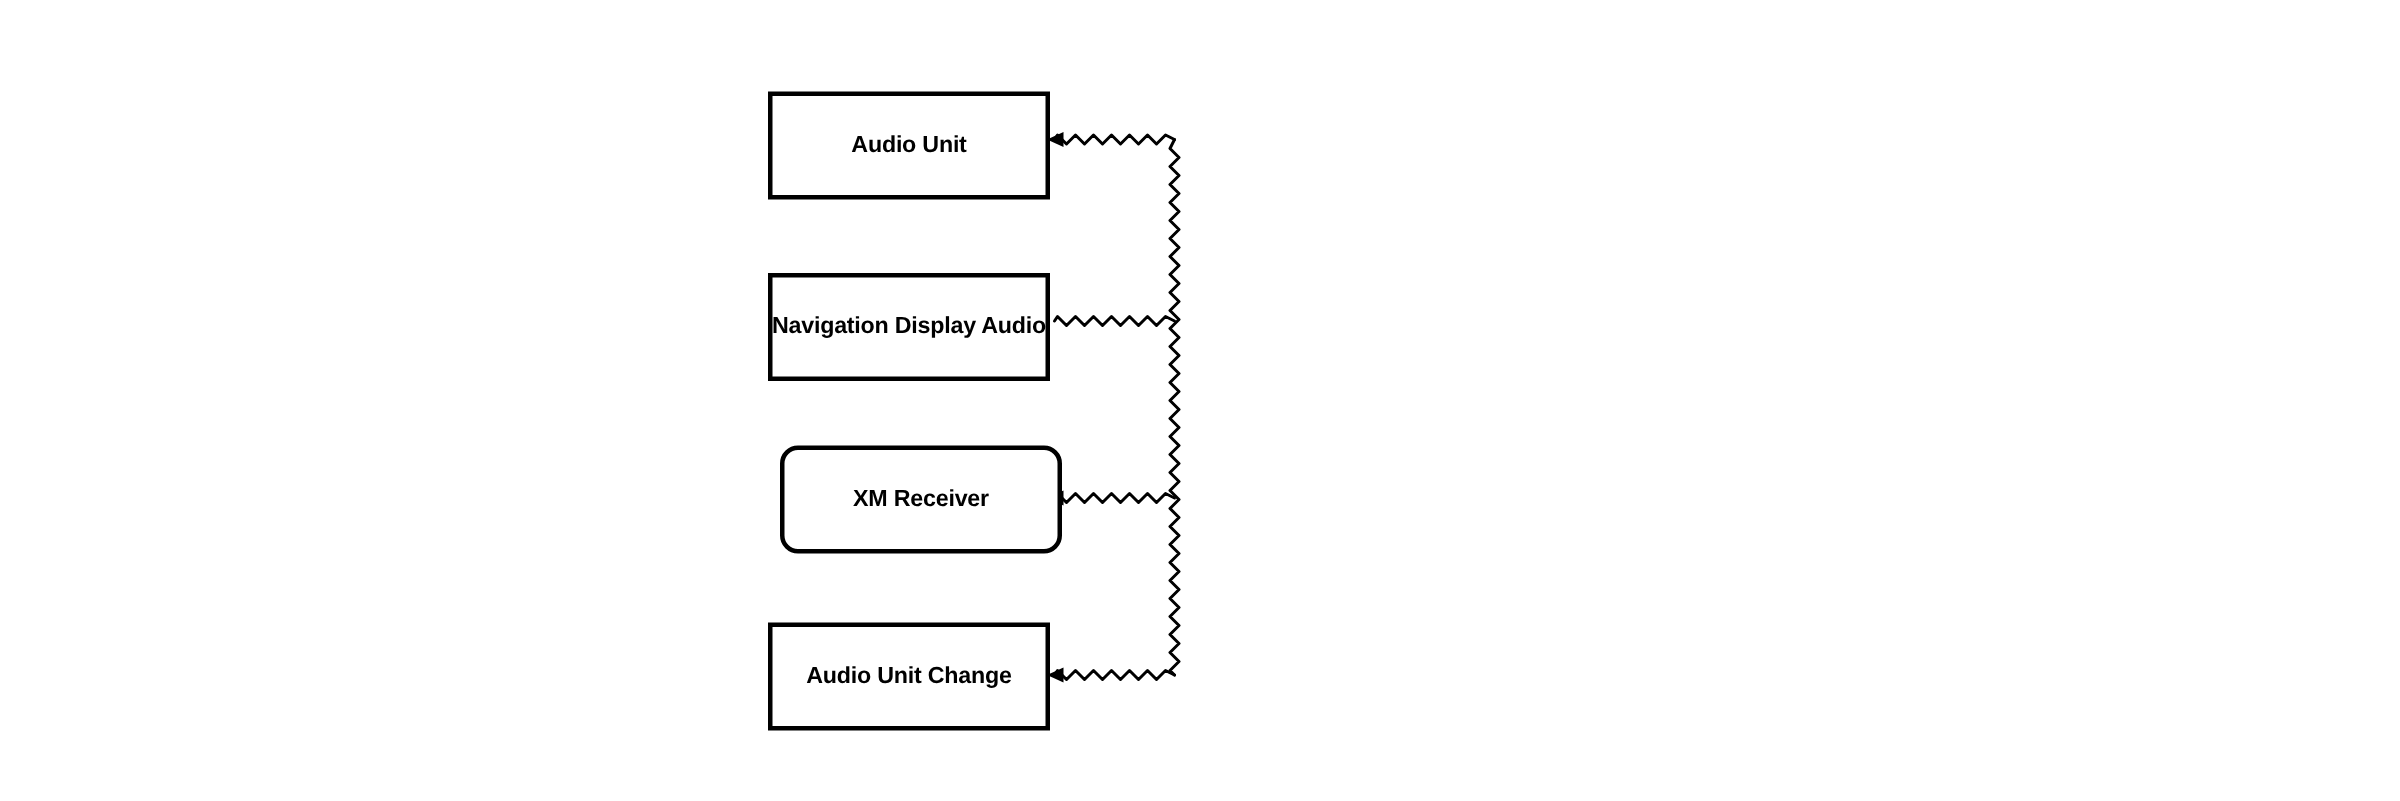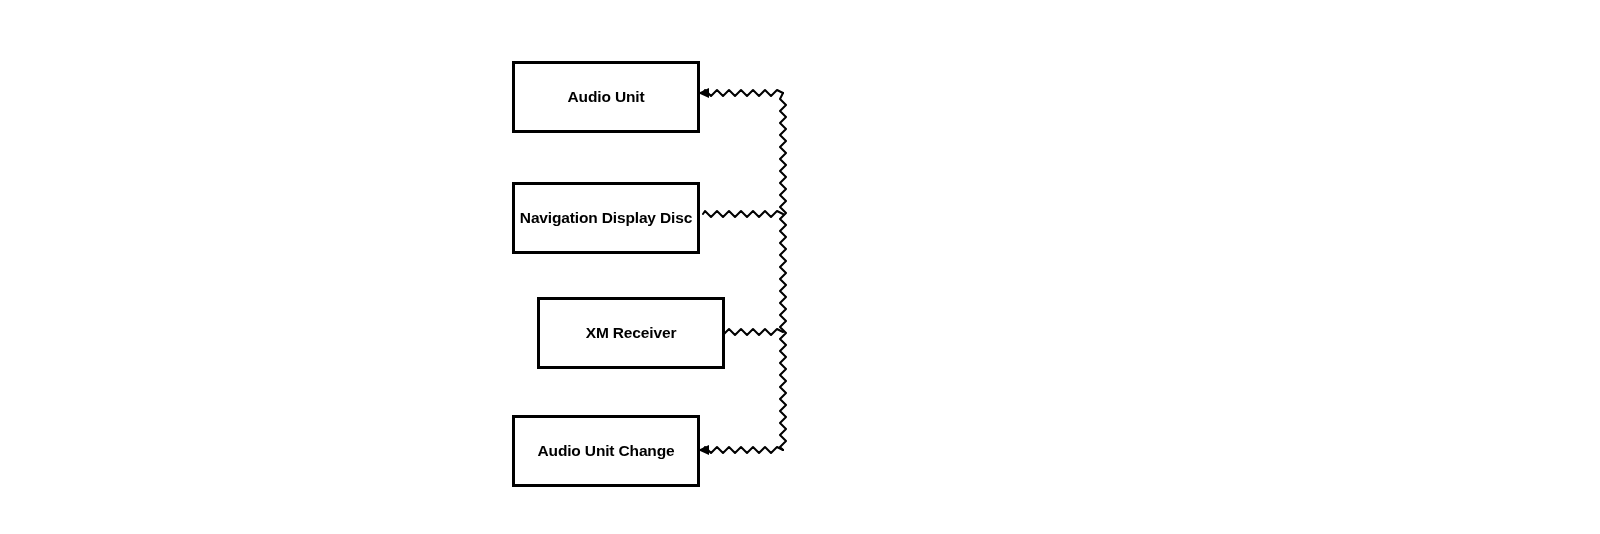--- a/index.html
+++ b/index.html
@@ -68,22 +68,22 @@
         <polygon points="698,332 709,327 709,337" fill="#000000"></polygon>
         <polygon points="698,450 709,445 709,455" fill="#000000"></polygon>
       </g>
   </svg>
 
   <div class="node-box" id="node-0" style="left: 512px; top: 61px; width: 188px; height: 72px; border-color: rgb(0, 0, 0);">
     <span class="node-label">Audio Unit</span>
   </div>
 
   <div class="node-box" id="node-1" style="left: 512px; top: 182px; width: 188px; height: 72px; border-color: rgb(0, 0, 0);"></div>
-  <span class="node-label overflow-label" id="label-1" style="left: 606px; top: 218px; transform: translate(-50%, -50%);">Navigation Display Disc</span>
+  <span class="node-label overflow-label" id="label-1" style="left: 606px; top: 218px; transform: translate(-50%, -50%);">Navigation Display Audio</span>
 
-  <div class="node-box" id="node-2" style="left: 537px; top: 297px; width: 188px; height: 72px; border-color: rgb(0, 0, 0);">
+  <div class="node-box" id="node-2" style="left: 520px; top: 297px; width: 188px; height: 72px; border-color: rgb(0, 0, 0); border-radius: 12px;">
     <span class="node-label">XM Receiver</span>
   </div>
 
   <div class="node-box" id="node-3" style="left: 512px; top: 415px; width: 188px; height: 72px; border-color: rgb(0, 0, 0);"></div>
   <span class="node-label overflow-label" id="label-3" style="left: 606px; top: 451px; transform: translate(-50%, -50%);">Audio Unit Change</span>
 
 </div>
 
 </body></html>

